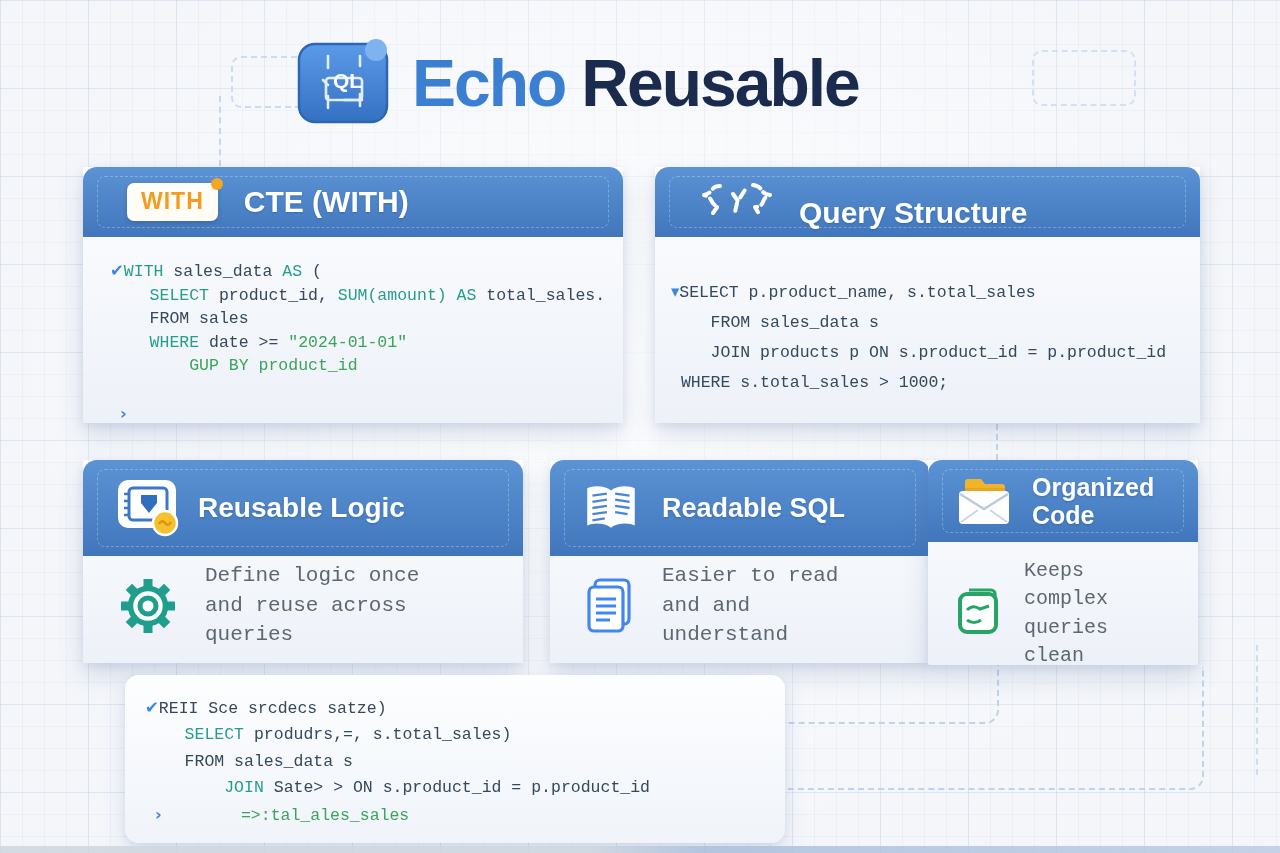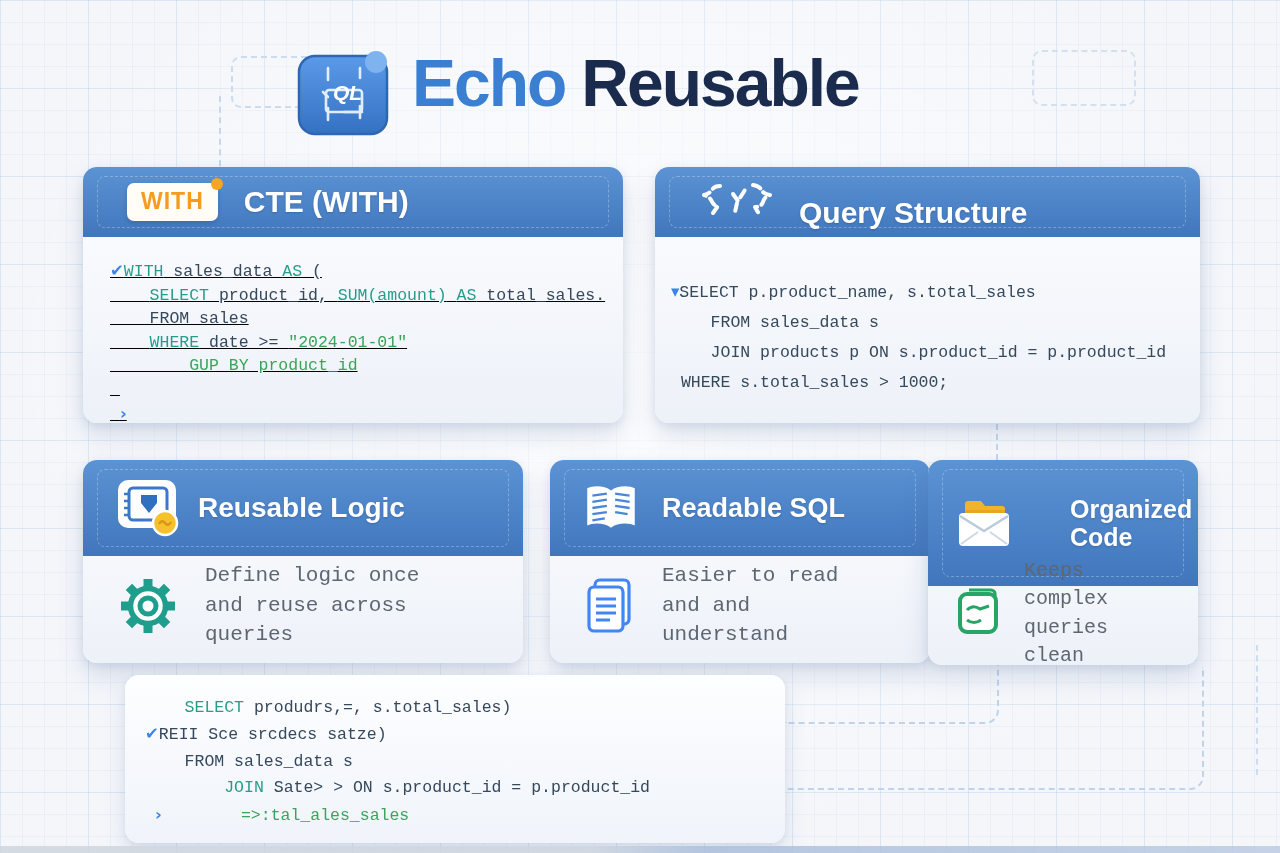--- a/index.html
+++ b/index.html
@@ -12,38 +12,38 @@
       linear-gradient(rgba(185,205,232,.30) 1px, transparent 1px),
       linear-gradient(90deg, rgba(185,205,232,.30) 1px, transparent 1px),
       linear-gradient(rgba(185,205,232,.16) 1px, transparent 1px),
       linear-gradient(90deg, rgba(185,205,232,.16) 1px, transparent 1px);
     background-size:100% 100%, 88px 88px, 88px 88px, 22px 22px, 22px 22px;
   }
   .footer-strip{position:absolute;left:0;bottom:0;width:100%;height:7px;
     background:linear-gradient(90deg,#cfd6de 0%,#cdd5df 46%,#aabfdc 55%,#bccbe3 100%);opacity:.85;}
 
   
-  .logo{position:absolute;left:296px;top:50px;width:96px;height:88px;font-style:italic;}
+  .logo{position:absolute;left:296px;top:38px;width:96px;height:88px;}
   .page-title{position:absolute;left:412px;top:40px;margin:0;font-size:66px;line-height:86px;
     font-weight:bold;letter-spacing:-2px;white-space:nowrap;}
   .t-echo{color:#3b7fd2;margin-right:16px;}
   .t-blue{color:#1b2b4e;}
 
   
   .decor{position:absolute;pointer-events:none;}
   .d-left-bracket{left:231px;top:56px;width:78px;height:48px;border:2px dashed #ccdcf0;border-right:none;border-radius:10px 0 0 10px;}
   .d-right-rect{left:1032px;top:50px;width:100px;height:52px;border:2px dashed #d2e0f1;border-radius:10px;}
   .d-vline-1{left:219px;top:96px;height:70px;border-left:2px dashed #c6d7ec;}
   .d-vline-2{left:996px;top:424px;height:36px;border-left:2px dashed #c6d7ec;}
   .d-elbow-a{left:785px;top:662px;width:212px;height:60px;border-right:2px dashed #bfd4ec;border-bottom:2px dashed #bfd4ec;border-bottom-right-radius:14px;}
   .d-elbow-b{left:785px;top:667px;width:417px;height:121px;border-right:2px dashed #bfd4ec;border-bottom:2px dashed #bfd4ec;border-bottom-right-radius:14px;}
   .d-vline-3{left:1256px;top:645px;height:130px;border-left:2px dashed rgba(191,212,236,.75);}
 
   
-  .card{position:absolute;border-radius:14px;background:linear-gradient(180deg,#fdfeff,#edf1f8);
+  .card{position:absolute;border-radius:2px;background:linear-gradient(180deg,#fdfeff,#edf1f8);
     box-shadow:0 12px 26px rgba(80,110,160,.20),0 3px 8px rgba(80,110,160,.12);}
   .card-header{position:absolute;left:0;top:0;right:0;display:flex;align-items:center;color:#fff;
     background:linear-gradient(180deg,#5b93d4,#4176bc);border-radius:14px 14px 0 0;}
   .card-header::after{content:"";position:absolute;inset:9px 14px;border:1px dashed rgba(255,255,255,.28);
     border-radius:8px;pointer-events:none;}
   .card-header h2{margin:0;font-weight:bold;text-shadow:0 1px 2px rgba(20,50,90,.25);}
 
   .card-cte{left:83px;top:167px;width:540px;height:256px;}
   .card-cte .card-header{height:70px;}
   .card-cte h2{margin-left:26px;font-size:30px;}
@@ -60,39 +60,39 @@
   .card-reusable .card-header{height:96px;}
   .card-reusable h2{margin-left:15px;font-size:28px;}
   .ricon{margin-left:34px;width:66px;height:58px;flex:none;}
 
   .card-readable{left:550px;top:460px;width:380px;height:203px;}
   .card-readable .card-header{height:96px;}
   .card-readable h2{margin-left:20px;font-size:27px;}
   .bicon{margin-left:30px;width:62px;height:50px;flex:none;}
 
   .card-organized{left:928px;top:460px;width:270px;height:205px;}
-  .card-organized .card-header{height:126px;gap:38px;}
+  .card-organized .card-header{height:82px;}
   .card-organized h2{margin-left:16px;font-size:25px;line-height:1.12;max-width:150px;}
   .eicon{margin-left:24px;width:64px;height:56px;flex:none;}
 
   .benefit-body{position:absolute;left:0;right:0;bottom:0;display:flex;align-items:center;gap:24px;padding:0 20px 8px 32px;}
   .card-reusable .benefit-body{top:96px;}
   .card-readable .benefit-body{top:96px;}
   .card-organized .benefit-body{top:102px;gap:18px;padding-left:26px;}
   .benefit-text{font-size:21px;color:#5d6771;line-height:1.42;font-family:Liberation Mono, monospace;}
   .card-reusable .benefit-text{max-width:235px;}
   .card-readable .benefit-text{max-width:205px;}
   .card-organized .benefit-text{max-width:160px;font-size:20px;margin-top:8px;}
   .benefit-icon{flex:none;}
 
   
   .code{font-family:"Liberation Mono","DejaVu Sans Mono",monospace;font-size:16.5px;}
   .cl{white-space:pre;}
   #cte-code{position:absolute;left:0;right:0;top:70px;bottom:0;padding:22px 0 0 27px;}
-  #cte-code .cl{line-height:23.6px;text-decoration:underline;}
+  #cte-code .cl{line-height:23.6px;}
   #query-code{position:absolute;left:0;right:0;top:70px;bottom:0;padding:40px 0 0 16px;}
   #query-code .cl{line-height:30px;}
   .bottom-panel{position:absolute;left:125px;top:675px;width:660px;height:168px;border-radius:14px;
     background:linear-gradient(180deg,#fdfeff,#f0f4fa);
     box-shadow:0 10px 22px rgba(80,110,160,.16),0 2px 6px rgba(80,110,160,.10);}
   #bottom-code{padding:20px 0 0 20px;}
   #bottom-code .cl{line-height:26.4px;}
   .tk-kw{color:#269d8c;}
   .tk-id{color:#35485c;}
   .tk-str{color:#3aa45a;}
@@ -228,22 +228,22 @@
         <path d="M15 8 h22 a4 4 0 0 1 4 4 v30" stroke="#27a566" stroke-width="3.2"></path>
         <rect x="6" y="12" width="36" height="38" rx="7" fill="#ffffff" stroke="#27a566" stroke-width="4"></rect>
         <path d="M13 28 q6 -6 13 -1 l9 -3 M13 38 q7 5 14 0" stroke="#27a566" stroke-width="3"></path>
       </svg>
       <div class="benefit-text">Keeps complex queries clean</div>
     </div>
   </section>
 
   <section class="bottom-panel">
     <div id="bottom-code" class="code">
+        <div class="cl"><span class="tk-mark">✔</span><span class="tk-id">REII Sce srcdecs satze)</span></div>
         <div class="cl"><span class="tk-id">    </span><span class="tk-kw">SELECT</span><span class="tk-id"> produdrs,=, s.total_sales)</span></div>
-        <div class="cl"><span class="tk-mark">✔</span><span class="tk-id">REII Sce srcdecs satze)</span></div>
         <div class="cl"><span class="tk-id">    FROM sales_data s</span></div>
         <div class="cl"><span class="tk-id">        </span><span class="tk-kw">JOIN</span><span class="tk-id"> Sate&gt; &gt; ON s.product_id = p.product_id</span></div>
         <div class="cl"><span class="tk-id"> </span><span class="tk-mark">›</span><span class="tk-id">        </span><span class="tk-str">=&gt;:tal_ales_sales</span></div>
       </div>
   </section>
 
   <div class="footer-strip"></div>
 </div>
 
 </body></html>

